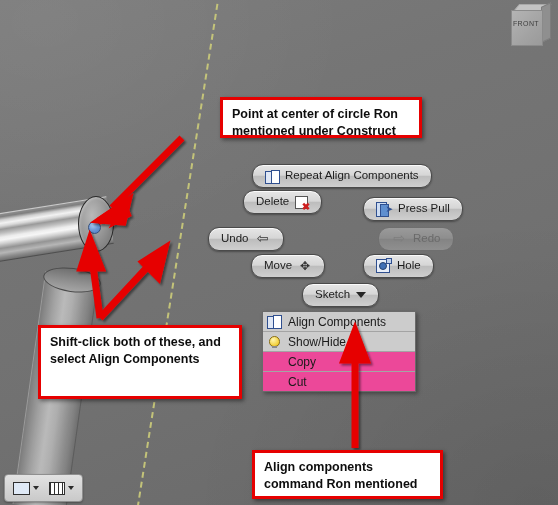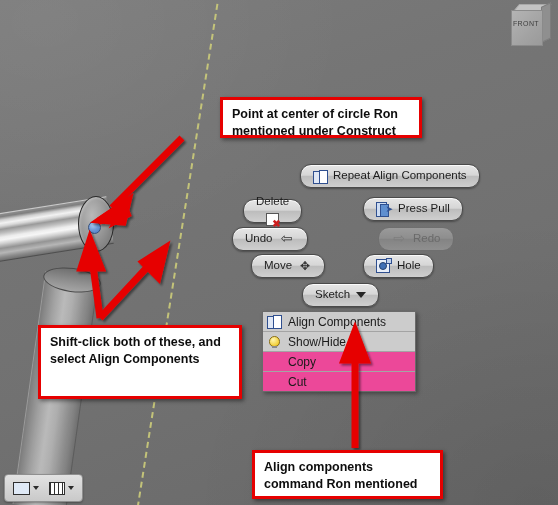--- a/index.html
+++ b/index.html
@@ -189,46 +189,46 @@
   <div id="tube-h-cap"></div>
   <div id="center-point"></div>
 
   <div id="viewcube">
     <div class="face-top"></div>
     <div class="face-side"></div>
     <div class="face-front"></div>
     <div class="cube-label">FRONT</div>
   </div>
 
-  <div class="mm-btn" style="left:252px;top:164px;margin-left:48px;">
+  <div class="mm-btn" style="left:252px;top:164px;">
     <span class="ico ico-align">
         <i class="a"></i>
         <i class="b"></i>
       </span>
     <span class="lbl">Repeat Align Components</span>
   </div>
 
-  <div class="mm-btn" style="left:243px;top:199px;flex-direction:column;">
+  <div class="mm-btn" style="left:243px;top:190px;">
     <span class="lbl">Delete</span>
     <span class="ico ico-delete">
         <span class="pg"></span>
         <span class="xm">✖</span>
       </span>
   </div>
 
   <div class="mm-btn" style="left:363px;top:197px;">
     <span class="ico ico-press">
         <span class="bk"></span>
         <span class="fr"></span>
         <span class="ar">➤</span>
       </span>
     <span class="lbl">Press Pull</span>
   </div>
 
-  <div class="mm-btn" style="left:232px;top:227px;align-items:center;">
+  <div class="mm-btn" style="left:208px;top:227px;align-items:center;">
     <span class="lbl">Undo</span>
     <span class="ico ico-undo">⇦</span>
   </div>
 
   <div class="mm-btn disabled" style="left:378px;top:227px;">
     <span class="ico ico-redo">⇨</span>
     <span class="lbl">Redo</span>
   </div>
 
   <div class="mm-btn" style="left:241px;top:254px;margin-left:10px;">

